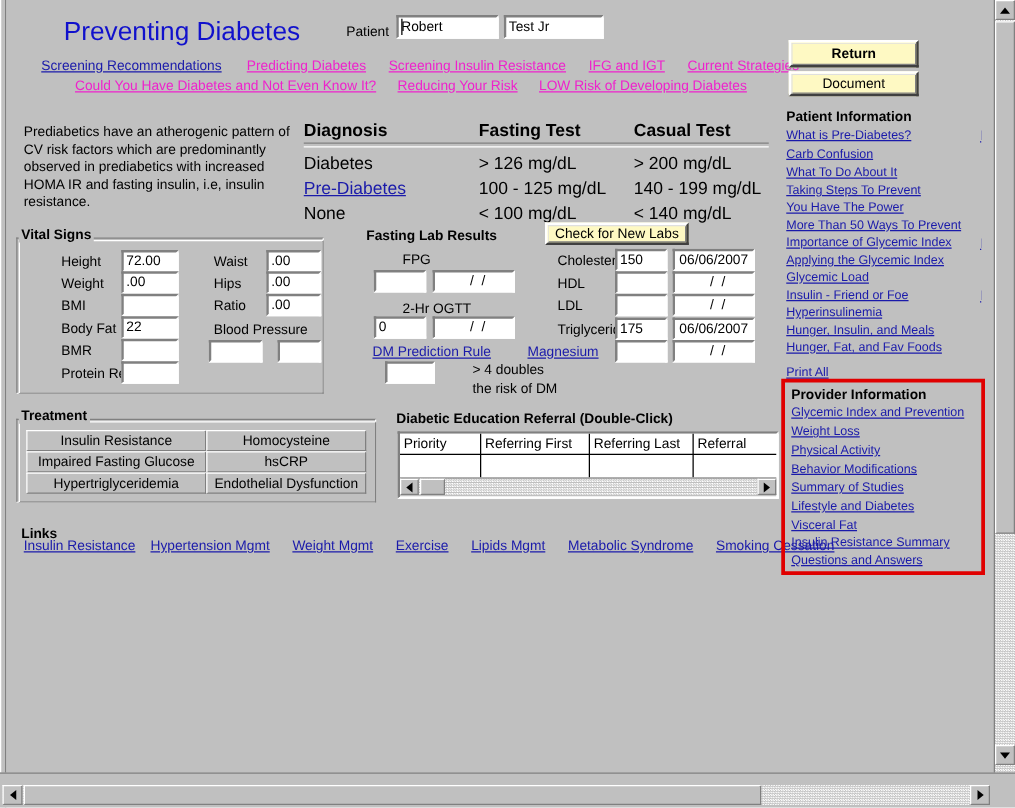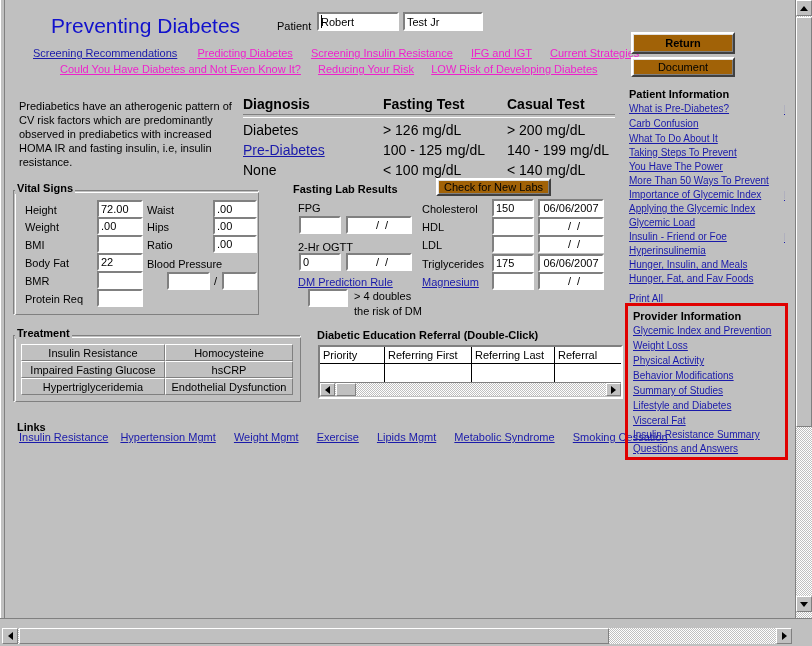--- a/index.html
+++ b/index.html
@@ -131,27 +131,27 @@
   .grp-box::after {
     content: "";
     position: absolute;
     left: 1px; top: 1px; right: -1px; bottom: -1px;
     border: 1px solid;
     border-color: #ffffff #808080 #808080 #ffffff;
     pointer-events: none;
   }
 
   
-  .lbl { position: absolute; font-size: 11px; color: #000; white-space: nowrap; }
+  .lbl { position: absolute; font-size: 11px; color: #000; white-space: nowrap; margin-left: 24px; }
   .fld { position: absolute; height: 18px; }
 
   
   .btn {
     position: absolute;
-    background: #a16207;
+    background: #fef9c3;
     border: 2px solid;
     border-color: #ffffff #404040 #404040 #ffffff;
     box-shadow: inset 1px 1px 0 #dfdfdf, inset -1px -1px 0 #808080;
     font-family: "Liberation Sans", sans-serif;
     font-size: 11px;
     color: #000;
     text-align: center;
     box-sizing: border-box;
     cursor: default;
     line-height: 1;

